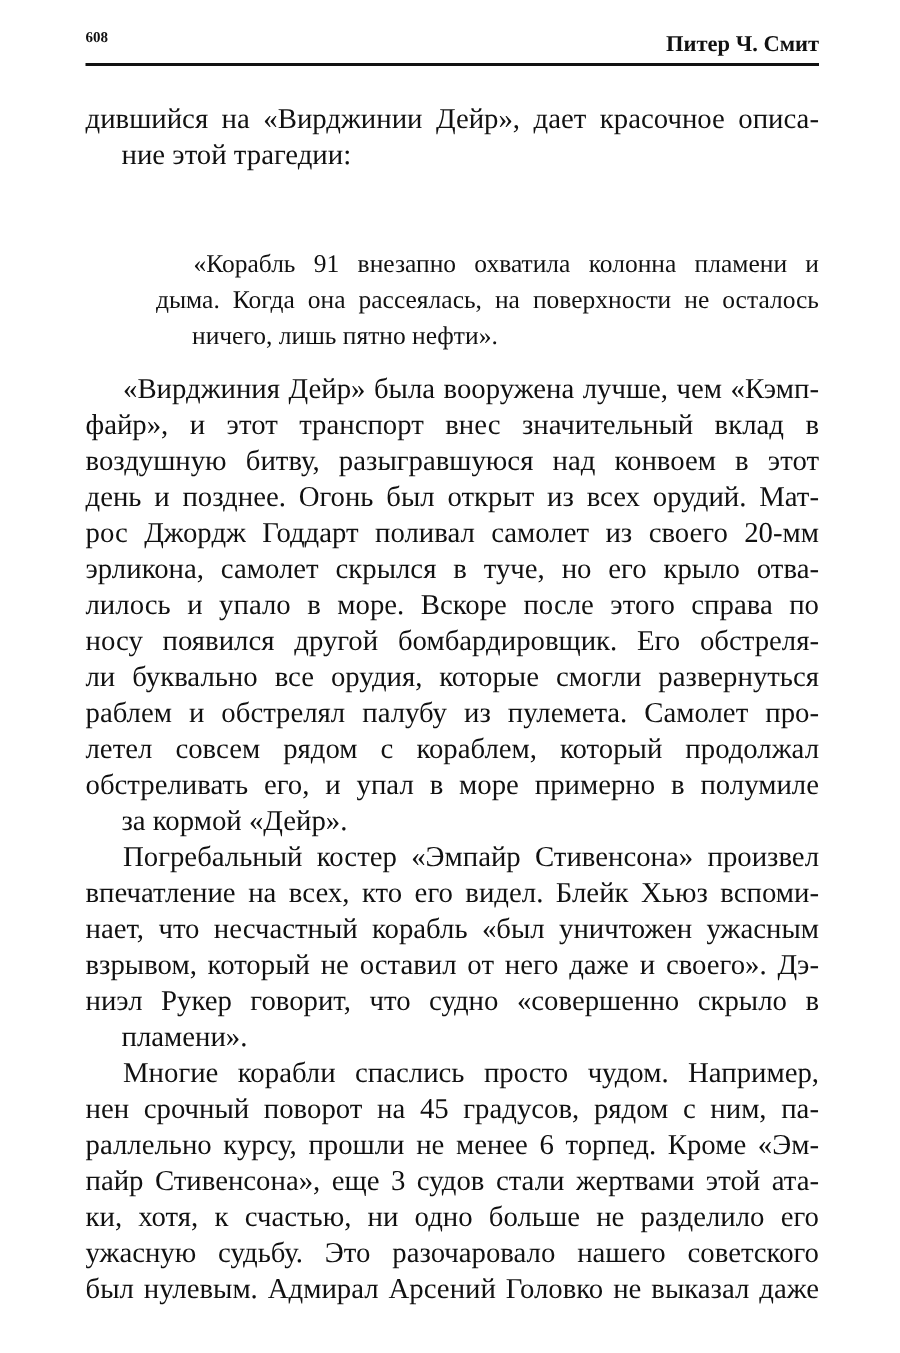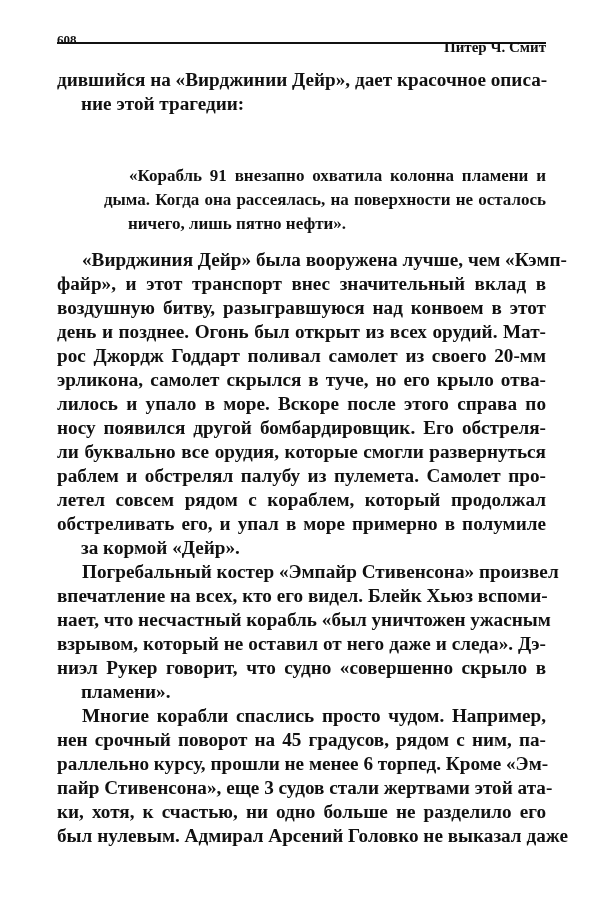--- a/index.html
+++ b/index.html
@@ -1,24 +1,24 @@
 <!DOCTYPE html>
 <html><head>
 <meta charset="utf-8">
 <style>
   html, body { margin: 0; padding: 0; background: #ffffff; }
   body { width: 600px; height: 902px; position: relative; overflow: hidden;
          font-family: "Liberation Serif", "DejaVu Serif", serif; color: #111; }
   .header { position: absolute; left: 57px; top: 20px; width: 489px; height: 22px; }
-  .page-num { position: absolute; left: 0; top: 12px; font-weight: bold; font-size: 13px; }
-  .running-title { position: absolute; right: 0; top: 19px; font-size: 15px; font-weight: bold; margin-left: 16px; }
+  .page-num { position: absolute; left: 0; top: 0; font-weight: bold; font-size: 10px; }
+  .running-title { position: absolute; right: 0; top: 2px; font-size: 15px; font-weight: bold; margin-left: 16px; }
   .rule { position: absolute; left: 57px; top: 42px; width: 489px; height: 2px; background: #111; }
   .body { position: absolute; left: 57px; top: 68px; width: 489px; font-size: 19.2px;
           line-height: 24px; text-align: justify; }
-  .line { display: block; text-align: justify; text-align-last: justify; white-space: nowrap; height: 24px; font-weight: bold; }
+  .line { display: block; text-align: justify; text-align-last: justify; white-space: nowrap; height: 24px; }
   .line.last { text-align-last: left; margin-left: 24px; }
   .indent { padding-left: 25px; }
   .quote { margin-left: 47px; margin-top: 12px; margin-bottom: 12px; font-size: 17px; line-height: 24px; }
   .quote .line { height: 24px; }
   .quote .indent { padding-left: 25px; margin-top: 48px; }
   p { margin: 0; }
 </style>
 </head>
 <body>
 
@@ -53,27 +53,28 @@
     <span class="line">раблем и обстрелял палубу из пулемета. Самолет про-</span>
     <span class="line">летел совсем рядом с кораблем, который продолжал</span>
     <span class="line">обстреливать его, и упал в море примерно в полумиле</span>
     <span class="line last">за кормой «Дейр».</span>
   </p>
 
   <p>
     <span class="line indent">Погребальный костер «Эмпайр Стивенсона» произвел</span>
     <span class="line">впечатление на всех, кто его видел. Блейк Хьюз вспоми-</span>
     <span class="line">нает, что несчастный корабль «был уничтожен ужасным</span>
-    <span class="line">взрывом, который не оставил от него даже и следа». Дэ-</span>
+    <span class="line">взрывом, который не оставил от него даже и своего». Дэ-</span>
     <span class="line">ниэл Рукер говорит, что судно «совершенно скрыло в</span>
     <span class="line last">пламени».</span>
   </p>
 
   <p>
     <span class="line indent">Многие корабли спаслись просто чудом. Например,</span>
     <span class="line">нен срочный поворот на 45 градусов, рядом с ним, па-</span>
     <span class="line">раллельно курсу, прошли не менее 6 торпед. Кроме «Эм-</span>
     <span class="line">пайр Стивенсона», еще 3 судов стали жертвами этой ата-</span>
     <span class="line">ки, хотя, к счастью, ни одно больше не разделило его</span>
+    <span class="line">ужасную судьбу. Это разочаровало нашего советского</span>
     <span class="line">был нулевым. Адмирал Арсений Головко не выказал даже</span>
 
   </p>
 </div>
 
 </body></html>

